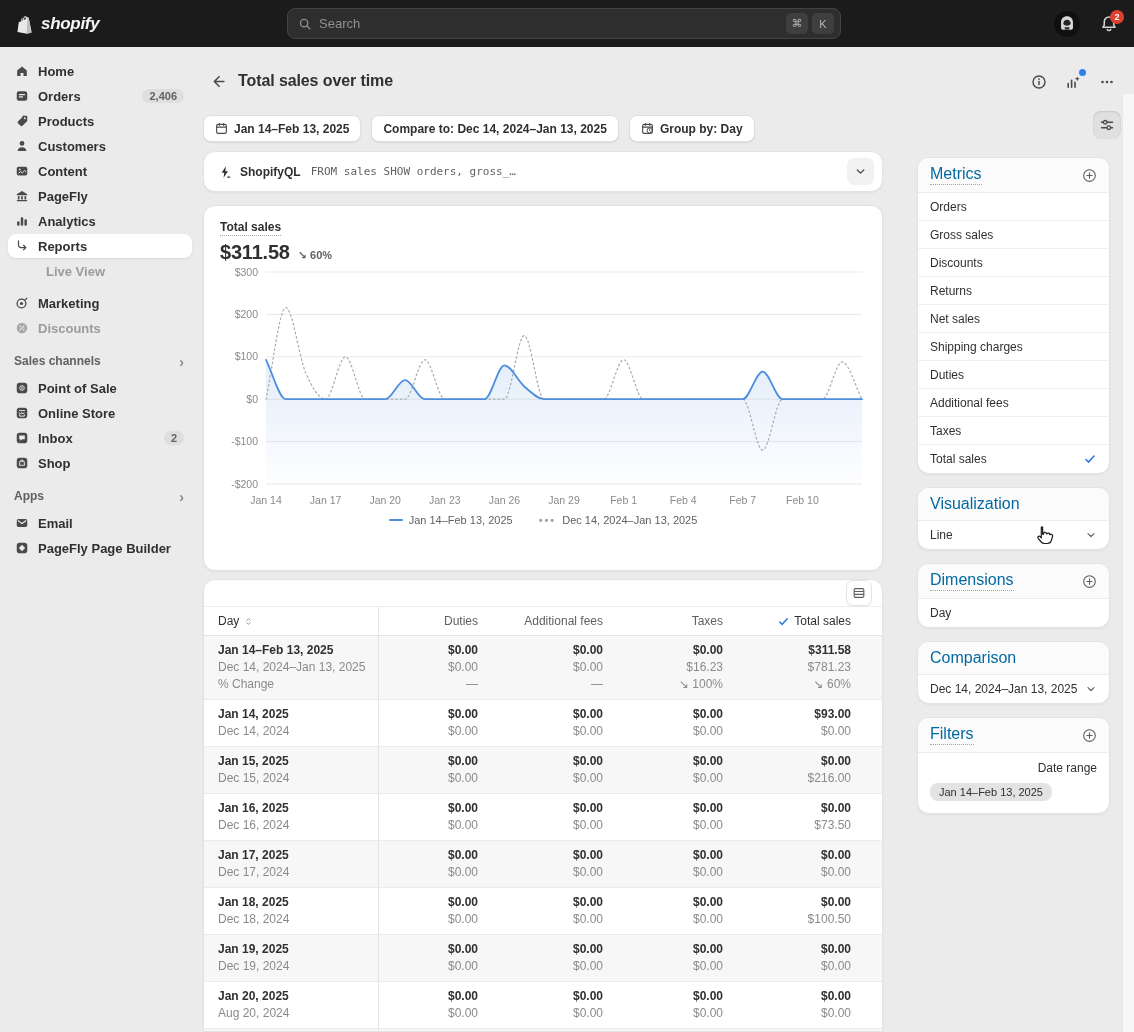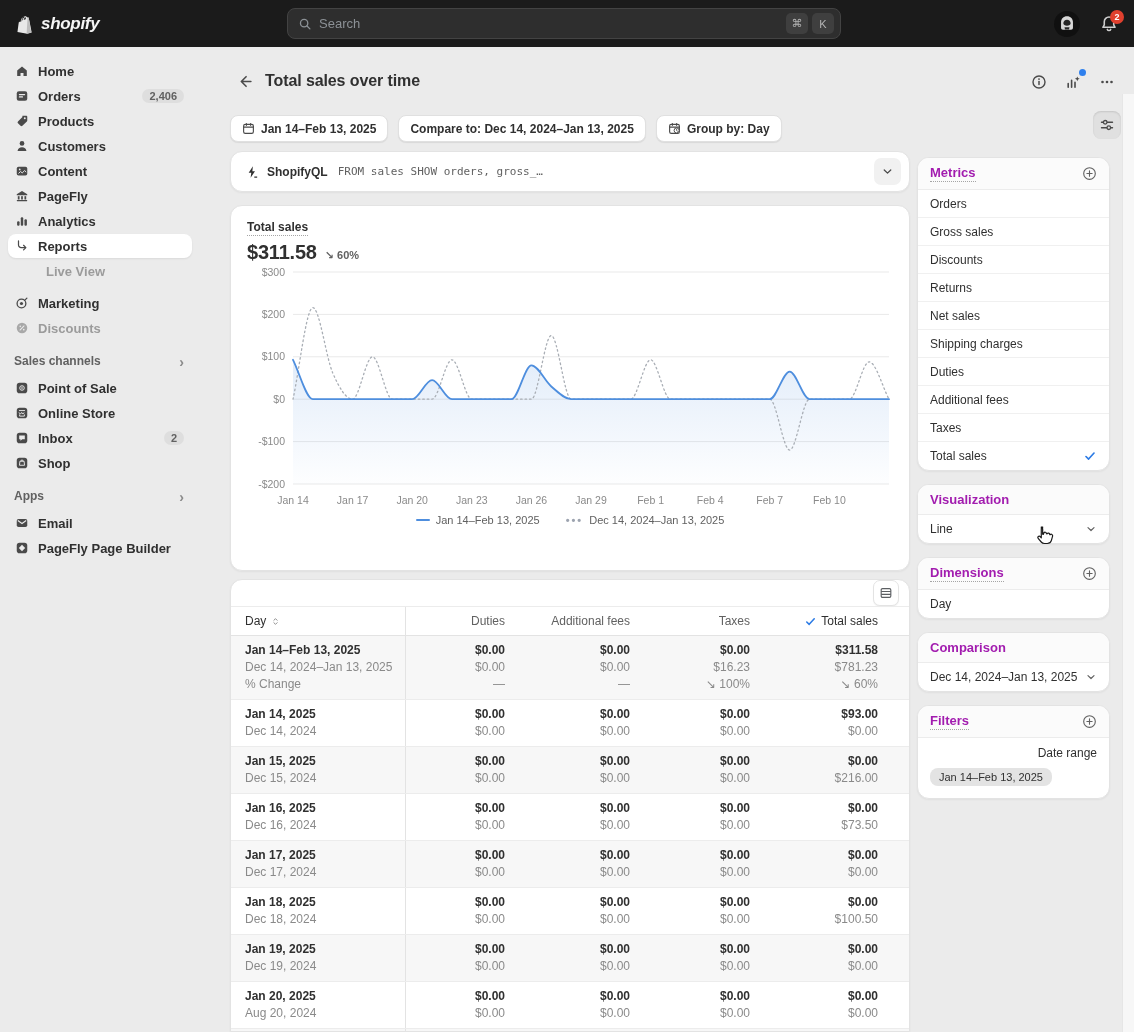--- a/index.html
+++ b/index.html
@@ -29,21 +29,21 @@
   .nav-item.muted .lbl { color:#9b9b9b; }
   .nav-item.muted .ic { color:#a8a8a8; }
   .nav-item.sub-plain { padding-left:30px; }
   .nav-badge { margin-left:auto; background:#dedede; border-radius:8px; color:#616161; font-size:11px; font-weight:600; padding:1px 7px; }
   .nav-gap { height:7px; }
   .side-section { display:flex; align-items:flex-start; height:22px; margin-top:14px; padding:0 8px 0 6px; color:#616161; font-size:12px; font-weight:600; cursor:pointer; }
   .side-section .chev { margin-left:auto; color:#8a8a8a; font-size:14px; }
 
   
   .content { position:absolute; top:47px; left:200px; right:0; bottom:0; }
-  .main-col { position:absolute; left:30px; top:0; width:680px; height:100%; display:flex; flex-direction:column; }
+  .main-col { position:absolute; left:3px; top:0; width:680px; height:100%; display:flex; flex-direction:column; }
 
   .page-header { display:flex; align-items:center; margin-top:19px; height:30px; }
   .back-btn { width:28px; height:28px; border:none; background:transparent; font-size:17px; color:#4a4a4a; cursor:pointer; display:flex; align-items:center; justify-content:center; }
   .page-title { font-size:16px; font-weight:bold; margin-left:7px; letter-spacing:-0.1px; }
 
   .header-actions { position:absolute; right:13px; top:21px; display:flex; gap:6px; z-index:5; }
   .icon-btn { width:28px; height:28px; border:none; background:transparent; border-radius:8px; display:flex; align-items:center; justify-content:center; color:#4a4a4a; cursor:pointer; position:relative; }
   .icon-btn.pressed { background:#e0e0e0; box-shadow:inset 0 1px 2px rgba(0,0,0,.12); }
   .blue-dot { position:absolute; top:1px; right:1px; width:7px; height:7px; border-radius:50%; background:#2f80ed; }
   .panel-toggle-wrap { position:absolute; right:13px; top:64px; z-index:5; }
@@ -83,21 +83,21 @@
   .t-row.gray { background:#f7f7f7; }
   .t-line { line-height:17px; white-space:nowrap; }
   .t-line.primary { color:#303030; font-weight:600; }
   .t-line.secondary { color:#8a8a8a; }
   .sort-ic { color:#8a8a8a; display:flex; }
 
   
   .right-col { position:absolute; right:24px; top:110px; width:193px; display:flex; flex-direction:column; gap:13px; }
   .panel-card { background:#fff; border:1px solid #e3e3e3; border-radius:12px; box-shadow:0 1px 2px rgba(0,0,0,.05); overflow:hidden; }
   .panel-head { display:flex; align-items:center; justify-content:space-between; padding:7px 12px; background:#fbfbfb; border-bottom:1px solid #ececec; }
-  .panel-head .ttl { font-size:13px; font-weight:700; color:#a21caf; }
+  .panel-head .ttl { font-size:16px; font-weight:400; color:#0369a1; }
   .panel-head .ttl.dotted { border-bottom:1px dotted #a5a5a5; padding-bottom:1px; }
   .panel-head .plus { color:#616161; display:flex; cursor:pointer; }
   .panel-item { display:flex; align-items:center; justify-content:space-between; padding:6px 12px; font-size:12px; color:#303030; border-bottom:1px solid #f0f0f0; cursor:pointer; min-height:28px; }
   .panel-item:last-child { border-bottom:none; }
   .panel-select { display:flex; align-items:center; justify-content:space-between; padding:7px 12px; font-size:12px; color:#303030; cursor:pointer; }
   .panel-select .chev { color:#616161; display:flex; }
   .filters-body { padding:8px 12px 12px 12px; }
   .filters-label { font-size:12px; color:#303030; margin-bottom:7px;text-align:right; }
   .filter-pill { display:inline-block; background:#e3e3e3; border-radius:8px; font-size:11px; color:#303030; padding:3px 9px; cursor:pointer; }
 

